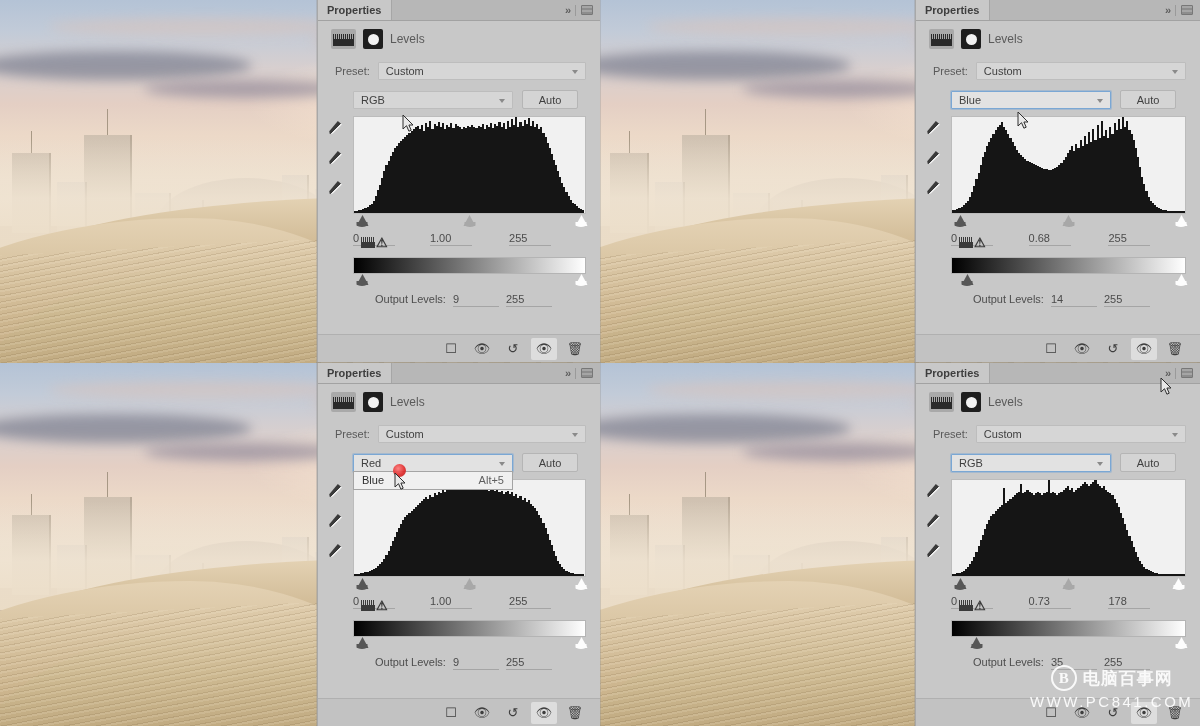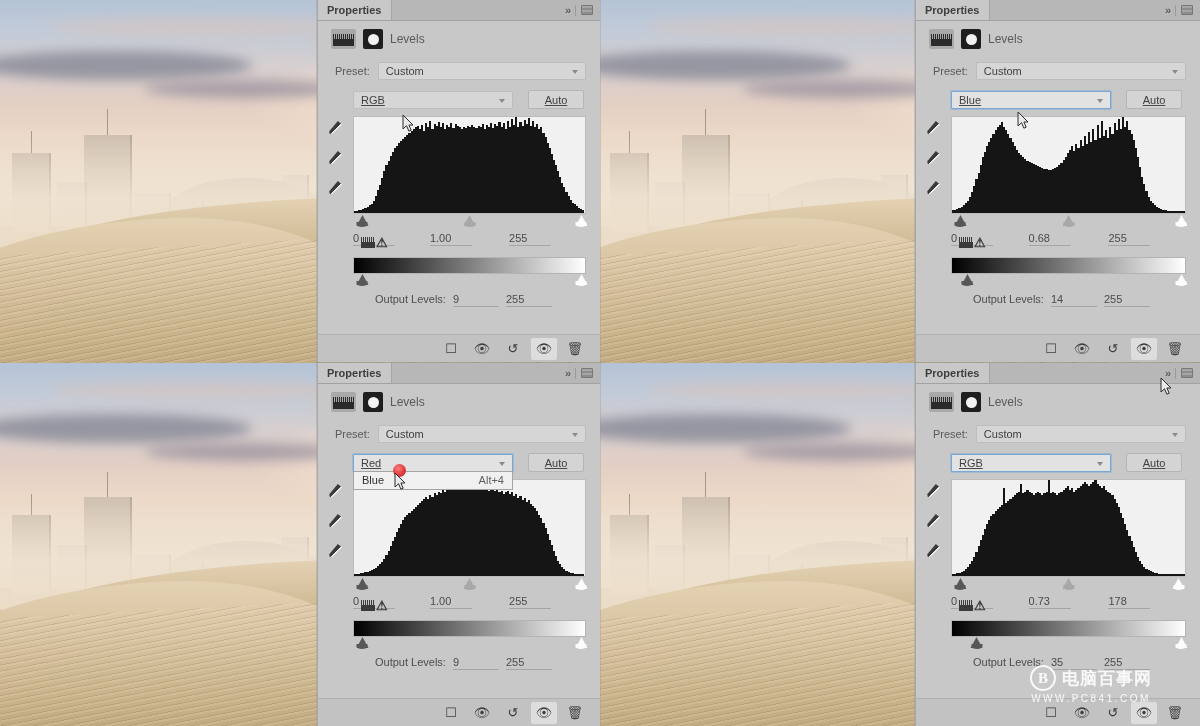--- a/index.html
+++ b/index.html
@@ -130,21 +130,21 @@
     height: 18px; line-height: 17px; padding: 0 18px 0 7px;
     font-size: 11px; color: #3f3f3f; border-radius: 1px;
   }
   .select::after {
     content: ""; position: absolute; right: 7px; top: 7px;
     border-left: 3.5px solid transparent; border-right: 3.5px solid transparent;
     border-top: 4px solid #8a8a8a;
   }
   .preset-select { flex: 1; }
 
-  .chan-row { display: flex; align-items: center; gap: 15px; padding: 10px 14px 0 35px; text-decoration: underline; }
+  .chan-row { display: flex; align-items: center; gap: 9px; padding: 10px 14px 0 35px; }
   .chan-select { width: 160px; }
   .chan-select.focused { border: 1px solid #7aa7d4; box-shadow: 0 0 0 1px rgba(122,167,212,.45); background:#e2e2e2; }
   .auto-btn {
     width: 56px; height: 19px; line-height: 18px; text-align: center;
     background: #d4d4d4; border: 1px solid #b5b5b5; border-radius: 2px;
     font-size: 11px; color: #3f3f3f;
   }
 
   .dropdown-list {
     position: absolute; background: #f0f0f0; border: 1px solid #a4a4a4;
@@ -231,21 +231,21 @@
   .wm-missyuan .cn { font-size: 13px; letter-spacing: 1px; }
   .wm-missyuan .en { font-size: 9px; letter-spacing: 1px; }
   .wm-pc841 { left: 1030px; top: 665px; display: flex; flex-direction: column;
               align-items: center; color: #ffffff; opacity: .9; }
   .wm-pc841 .line1 { display: flex; align-items: center; gap: 6px; }
   .wm-pc841 .logo { width: 26px; height: 26px; border-radius: 50%;
                     border: 2px solid #fff; display:flex; align-items:center;
                     justify-content:center; font-size: 15px; font-weight: bold;
                     font-family: "Liberation Serif", serif; }
   .wm-pc841 .cn { font-size: 17px; font-weight: bold; letter-spacing: 1px; }
-  .wm-pc841 .en { font-size: 10px; letter-spacing: 2.5px; margin-top: 2px; }
+  .wm-pc841 .en { font-size: 15px; letter-spacing: 2.5px; margin-top: 2px; }
 </style>
 </head>
 <body>
 
 <div class="sheet">
 
   <div class="cell q1">
     <div class="photo">
       <div class="sky"></div>
       <div class="cloud" style="left:-4%;top:14%;width:46%;height:8%;background:#6f7487;"></div>
@@ -894,21 +894,21 @@
   <div class="chan-row" style="position:relative;">
     <div class="select chan-select focused">
       <span>Red</span>
     </div>
     <div class="auto-btn">
       <span>Auto</span>
     </div>
     <div class="dropdown-list" style="left:35px;top:28px;width:160px;">
           <div class="opt">
             <span>Blue</span>
-            <span class="sc">Alt+4</span>
+            <span class="sc">Alt+5</span>
           </div>
         </div>
   </div>
 
   <div class="body-area">
     <div class="eyedroppers">
       <span class="eyed"></span>
       <span class="eyed"></span>
       <span class="eyed"></span>
     </div>

